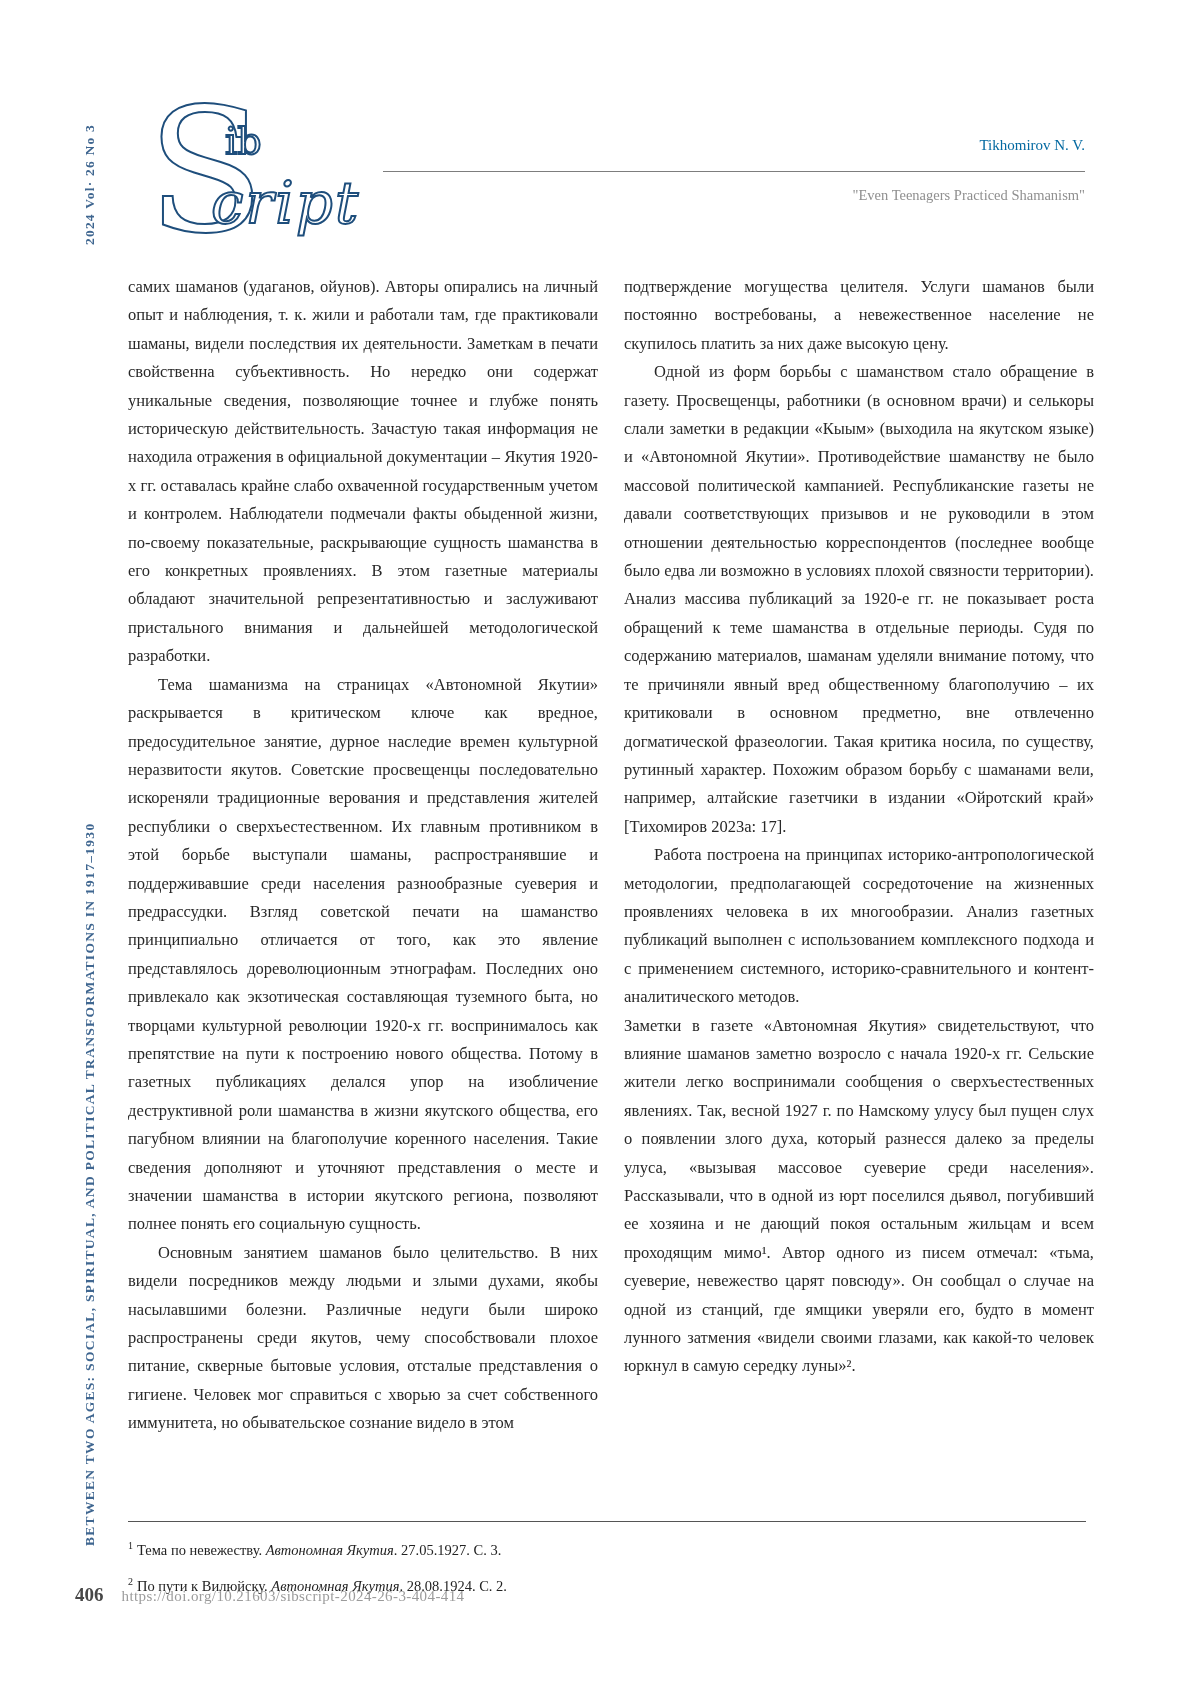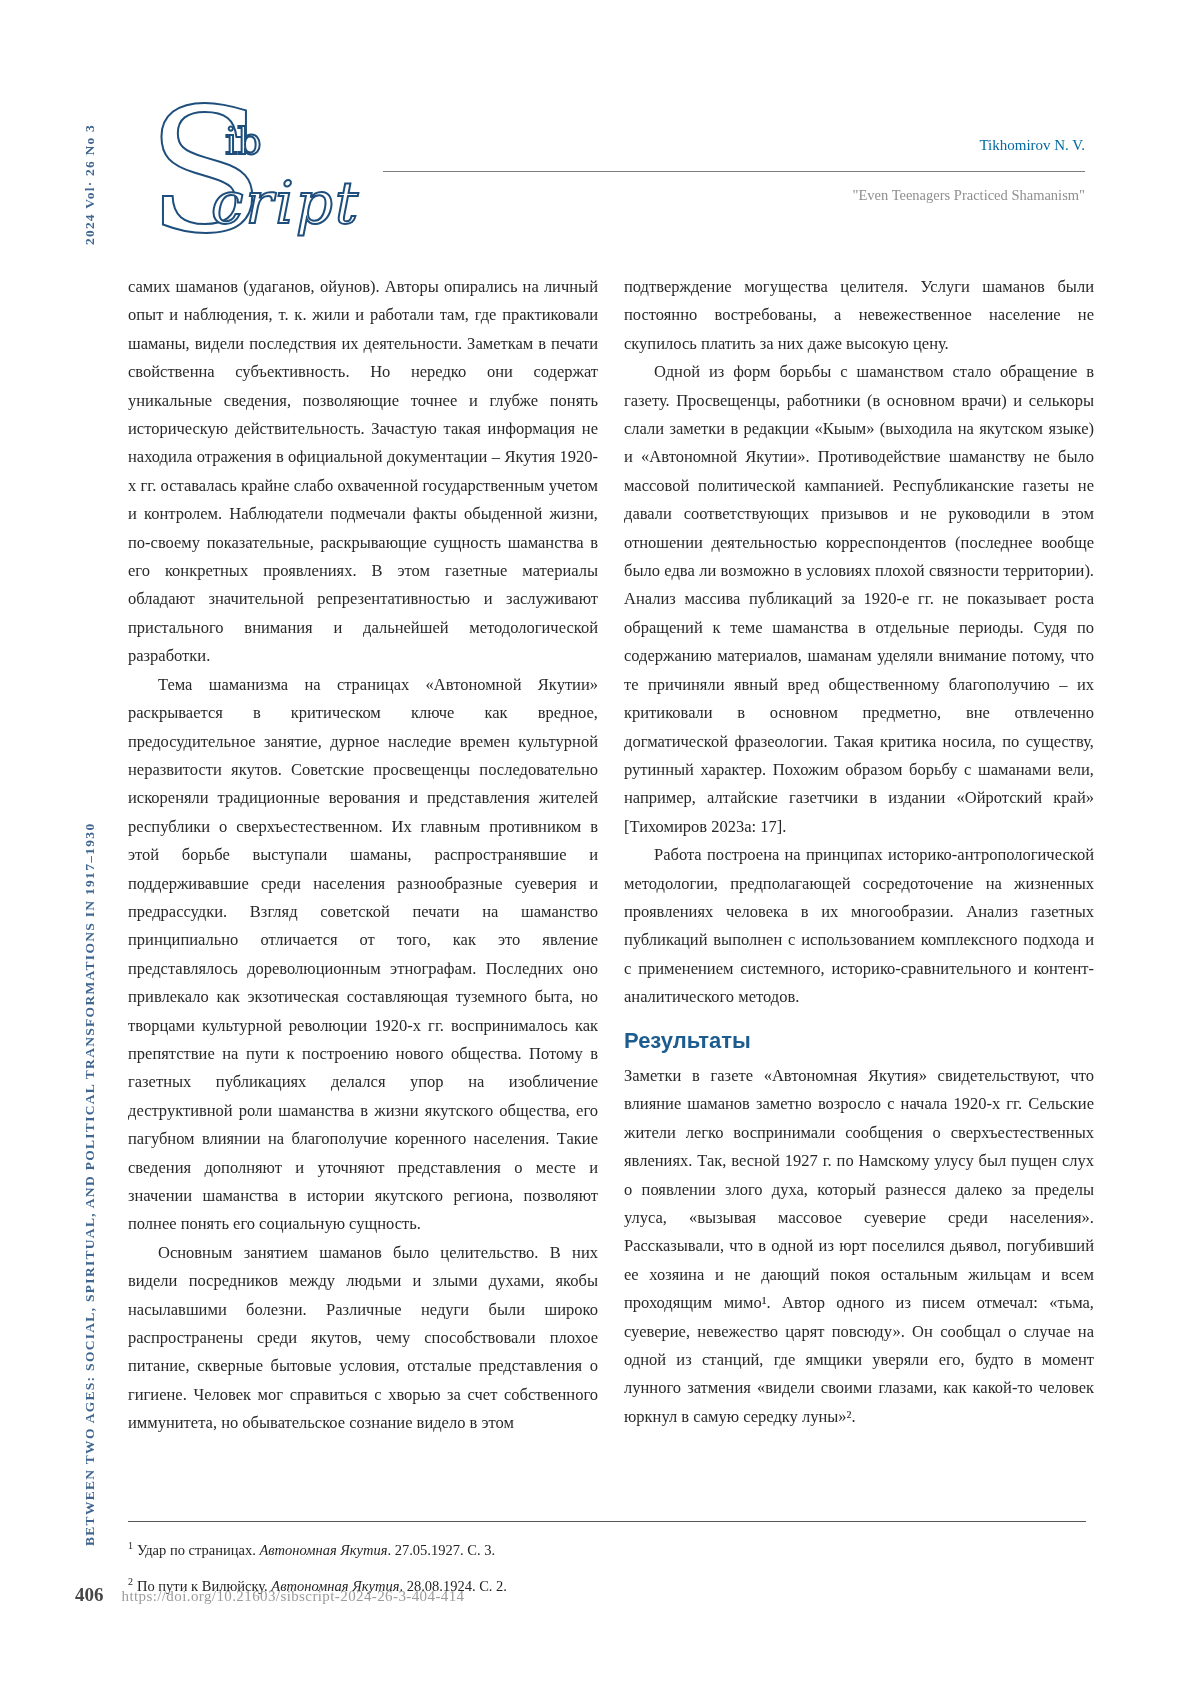--- a/index.html
+++ b/index.html
@@ -97,29 +97,28 @@
   <div class="col col-left">
     <p class="noindent">самих шаманов (удаганов, ойунов). Авторы опирались на личный опыт и наблюдения, т. к. жили и работали там, где практиковали шаманы, видели последствия их деятельности. Заметкам в печати свойственна субъективность. Но нередко они содержат уникальные сведения, позволяющие точнее и глубже понять историческую действительность. Зачастую такая информация не находила отражения в официальной документации – Якутия 1920-х гг. оставалась крайне слабо охваченной государственным учетом и контролем. Наблюдатели подмечали факты обыденной жизни, по-своему показательные, раскрывающие сущность шаманства в его конкретных проявлениях. В этом газетные материалы обладают значительной репрезентативностью и заслуживают пристального внимания и дальнейшей методологической разработки.</p>
     <p class="indent">Тема шаманизма на страницах «Автономной Якутии» раскрывается в критическом ключе как вредное, предосудительное занятие, дурное наследие времен культурной неразвитости якутов. Советские просвещенцы последовательно искореняли традиционные верования и представления жителей республики о сверхъестественном. Их главным противником в этой борьбе выступали шаманы, распространявшие и поддерживавшие среди населения разнообразные суеверия и предрассудки. Взгляд советской печати на шаманство принципиально отличается от того, как это явление представлялось дореволюционным этнографам. Последних оно привлекало как экзотическая составляющая туземного быта, но творцами культурной революции 1920-х гг. воспринималось как препятствие на пути к построению нового общества. Потому в газетных публикациях делался упор на изобличение деструктивной роли шаманства в жизни якутского общества, его пагубном влиянии на благополучие коренного населения. Такие сведения дополняют и уточняют представления о месте и значении шаманства в истории якутского региона, позволяют полнее понять его социальную сущность.</p>
     <p class="indent">Основным занятием шаманов было целительство. В них видели посредников между людьми и злыми духами, якобы насылавшими болезни. Различные недуги были широко распространены среди якутов, чему способствовали плохое питание, скверные бытовые условия, отсталые представления о гигиене. Человек мог справиться с хворью за счет собственного иммунитета, но обывательское сознание видело в этом</p>
   </div>
 
   <div class="col col-right">
     <p class="noindent">подтверждение могущества целителя. Услуги шаманов были постоянно востребованы, а невежественное население не скупилось платить за них даже высокую цену.</p>
     <p class="indent">Одной из форм борьбы с шаманством стало обращение в газету. Просвещенцы, работники (в основном врачи) и селькоры слали заметки в редакции «Кыым» (выходила на якутском языке) и «Автономной Якутии». Противодействие шаманству не было массовой политической кампанией. Республиканские газеты не давали соответствующих призывов и не руководили в этом отношении деятельностью корреспондентов (последнее вообще было едва ли возможно в условиях плохой связности территории). Анализ массива публикаций за 1920-е гг. не показывает роста обращений к теме шаманства в отдельные периоды. Судя по содержанию материалов, шаманам уделяли внимание потому, что те причиняли явный вред общественному благополучию – их критиковали в основном предметно, вне отвлеченно догматической фразеологии. Такая критика носила, по существу, рутинный характер. Похожим образом борьбу с шаманами вели, например, алтайские газетчики в издании «Ойротский край» [Тихомиров 2023a: 17].</p>
     <p class="indent">Работа построена на принципах историко-антропологической методологии, предполагающей сосредоточение на жизненных проявлениях человека в их многообразии. Анализ газетных публикаций выполнен с использованием комплексного подхода и с применением системного, историко-сравнительного и контент-аналитического методов.</p>
-    <h2 class="results">Результаты</h2>
     <p class="noindent">Заметки в газете «Автономная Якутия» свидетельствуют, что влияние шаманов заметно возросло с начала 1920-х гг. Сельские жители легко воспринимали сообщения о сверхъестественных явлениях. Так, весной 1927 г. по Намскому улусу был пущен слух о появлении злого духа, который разнесся далеко за пределы улуса, «вызывая массовое суеверие среди населения». Рассказывали, что в одной из юрт поселился дьявол, погубивший ее хозяина и не дающий покоя остальным жильцам и всем проходящим мимо¹. Автор одного из писем отмечал: «тьма, суеверие, невежество царят повсюду». Он сообщал о случае на одной из станций, где ямщики уверяли его, будто в момент лунного затмения «видели своими глазами, как какой-то человек юркнул в самую середку луны»².</p>
   </div>
 
   <div class="bottom-rule"></div>
 
   <div class="footnotes">
     <p>
-      <sup>1</sup><span>Удар по страницах. </span><span class="fn-source">Автономная Якутия</span><span>. 27.05.1927. С. 3.</span>
+      <sup>1</sup><span>Тема по невежеству. </span><span class="fn-source">Автономная Якутия</span><span>. 27.05.1927. С. 3.</span>
     </p>
     <p>
       <sup>2</sup><span>По пути к Вилюйску. </span><span class="fn-source">Автономная Якутия</span><span>. 28.08.1924. С. 2.</span>
     </p>
   </div>
 
   <div class="footer">
     <span class="page-num">406</span><a class="doi" href="#">https://doi.org/10.21603/sibscript-2024-26-3-404-414</a>
   </div>
 

